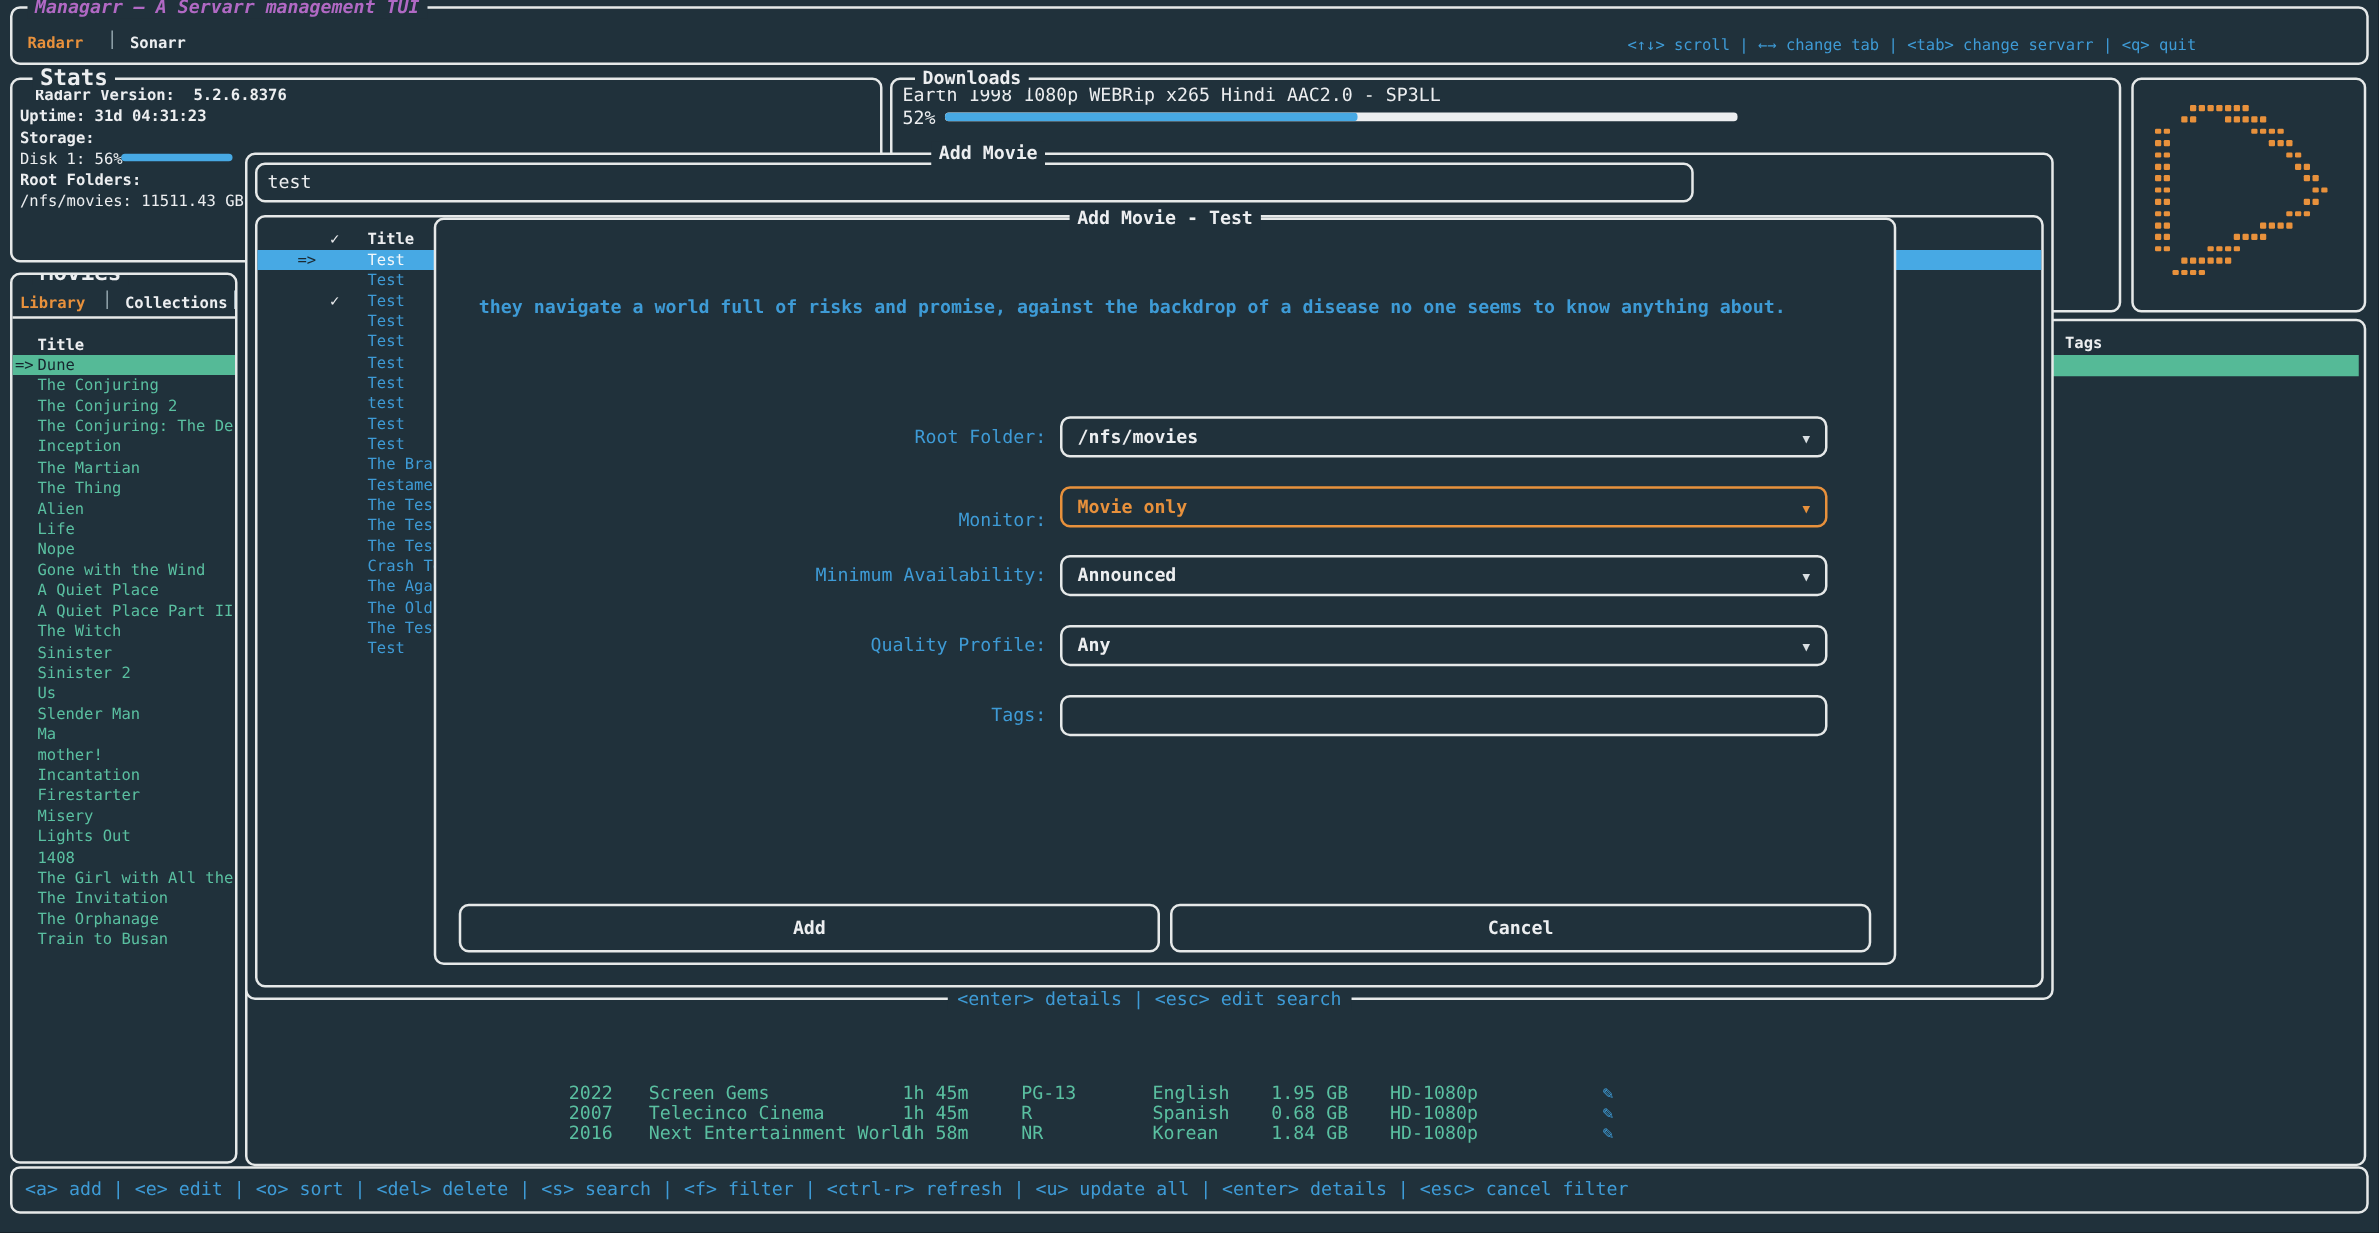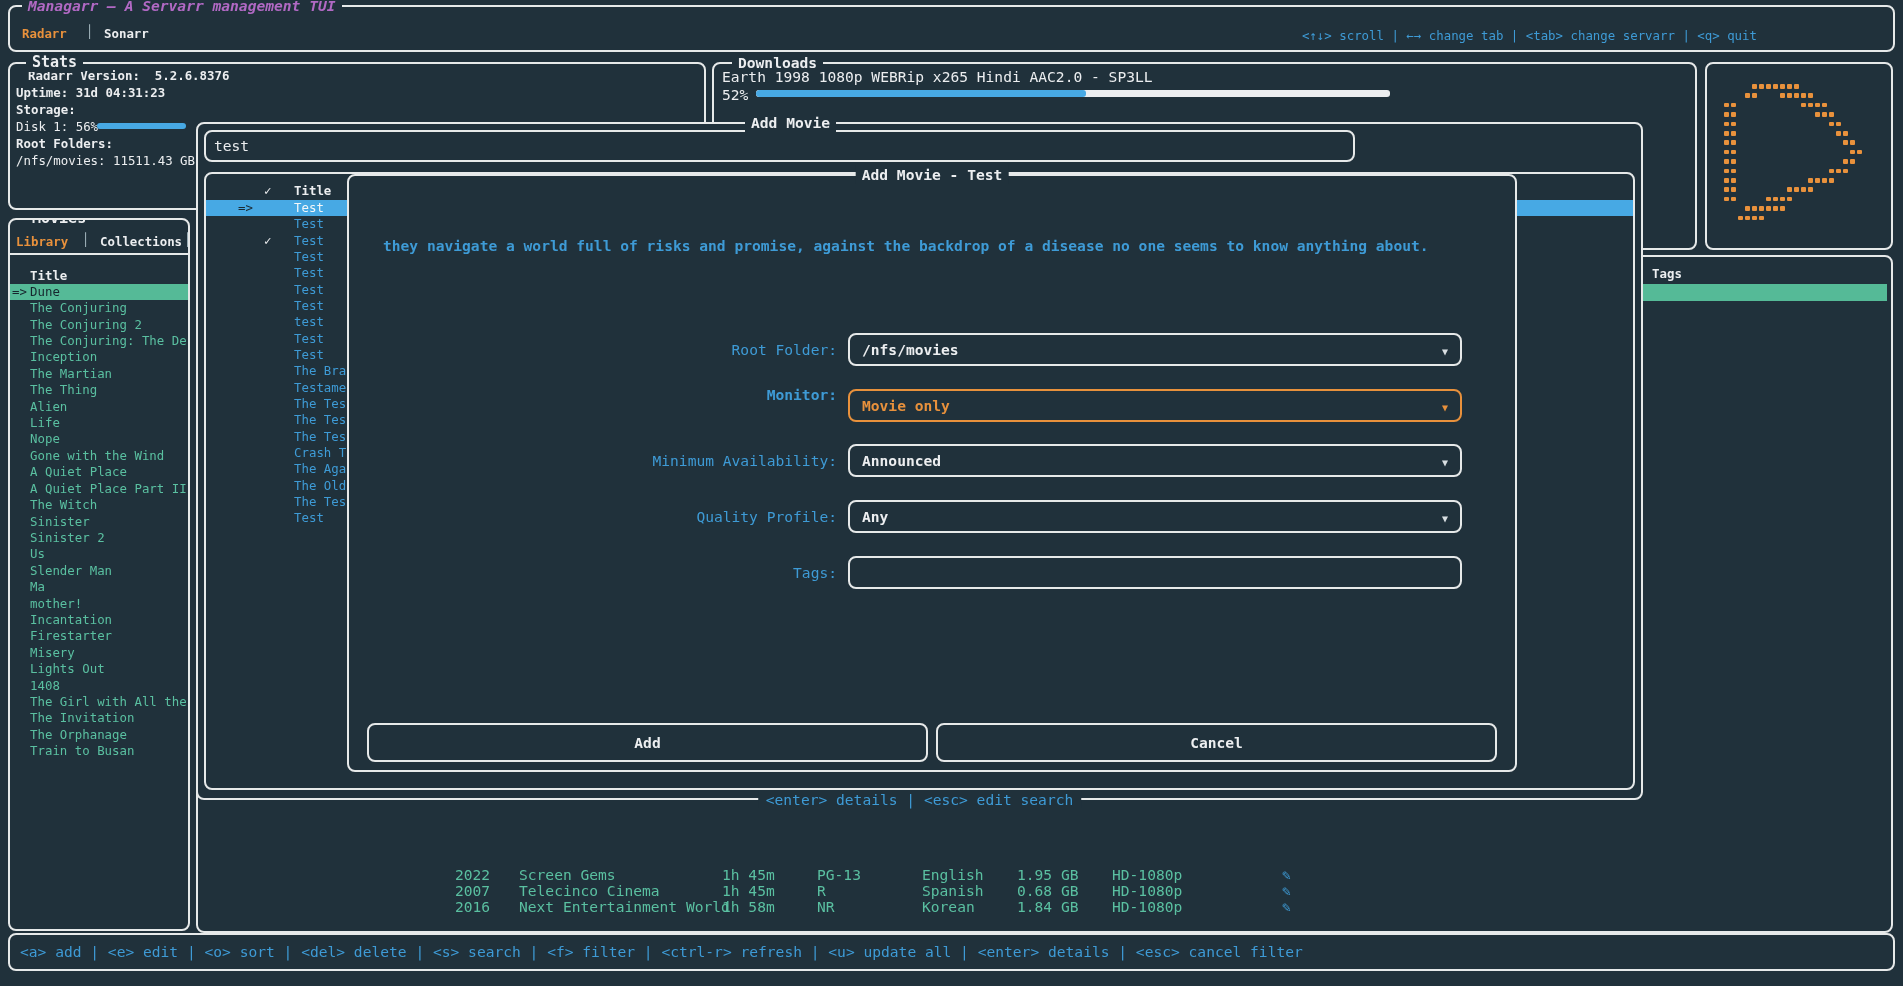--- a/index.html
+++ b/index.html
@@ -2,21 +2,21 @@
 <html><head>
 <meta charset="utf-8">
 <style>
   html,body{margin:0;padding:0;background:#10191f;}
   .screen{position:relative;width:1903px;height:986px;background:#20313b;
           font-family:"DejaVu Sans Mono",monospace;overflow:hidden;}
   .box{position:absolute;border:2px solid #e6e9e9;border-radius:8px;box-sizing:border-box;}
   .solid{background:#20313b;}
   .btitle{position:absolute;top:-11px;background:#20313b;padding:0 6px;font-weight:700;
           color:#eceef0;font-size:14.6px;line-height:19px;white-space:pre;z-index:3;}
-  .btitle.small-t{font-size:15px;}
+  .btitle.small-t{font-size:18px;}
   .t{position:absolute;white-space:pre;line-height:16.4px;}
   .sm{font-size:12.4px;}
   .lg{font-size:14.6px;line-height:17px;}
   .blue{color:#3e9bd6;} .white{color:#eceef0;}
   .orange{color:#e8913c;} .purple{color:#b169c4;}
   .bold{font-weight:700;} .italic{font-style:italic;}
   .sep{color:#a9bcc4;}
   #header-box{left:8px;top:5px;width:1887px;height:47px;}
   #stats-box{left:8px;top:62px;width:698px;height:148px;}
   #downloads-box{left:712px;top:62px;width:985px;height:188px;}
@@ -362,21 +362,21 @@
 
   <div class="box solid" id="modal-box">
     <span class="btitle" style="left:50%;transform:translateX(-50%);">Add Movie - Test</span>
     <span class="t lg blue bold" style="left:34px;top:61px;">they navigate a world full of risks and promise, against the backdrop of a disease no one seems to know anything about.</span>
     <div id="modal-fields">
         <div class="t lg" style="position: absolute; left: 0px; top: 164.5px; width: 488px; text-align: right; color: rgb(62, 155, 214);">Root Folder:</div>
         <div class="box" style="position: absolute; left: 499px; top: 156.5px; width: 614px; height: 33px; border-color: rgb(230, 233, 233);">
           <div class="t lg bold" style="position: absolute; left: 12px; top: 6px; color: rgb(236, 238, 240);">/nfs/movies</div>
           <div class="t" style="position: absolute; right: 12px; top: 9px; font-size: 10px; color: rgb(217, 223, 226);">▼</div>
         </div>
-        <div class="t lg" style="position: absolute; left: 0px; top: 210px; width: 488px; text-align: right; color: rgb(62, 155, 214); font-weight: bold;">Monitor:</div>
+        <div class="t lg" style="position: absolute; left: 0px; top: 232px; width: 488px; text-align: right; color: rgb(62, 155, 214);">Monitor:</div>
         <div class="box" style="position: absolute; left: 499px; top: 212.5px; width: 614px; height: 33px; border-color: rgb(232, 145, 60);">
           <div class="t lg bold" style="position: absolute; left: 12px; top: 6px; color: rgb(232, 145, 60);">Movie only</div>
           <div class="t" style="position: absolute; right: 12px; top: 9px; font-size: 10px; color: rgb(232, 145, 60);">▼</div>
         </div>
         <div class="t lg" style="position: absolute; left: 0px; top: 276px; width: 488px; text-align: right; color: rgb(62, 155, 214);">Minimum Availability:</div>
         <div class="box" style="position: absolute; left: 499px; top: 268px; width: 614px; height: 33px; border-color: rgb(230, 233, 233);">
           <div class="t lg bold" style="position: absolute; left: 12px; top: 6px; color: rgb(236, 238, 240);">Announced</div>
           <div class="t" style="position: absolute; right: 12px; top: 9px; font-size: 10px; color: rgb(217, 223, 226);">▼</div>
         </div>
         <div class="t lg" style="position: absolute; left: 0px; top: 331.5px; width: 488px; text-align: right; color: rgb(62, 155, 214);">Quality Profile:</div>

